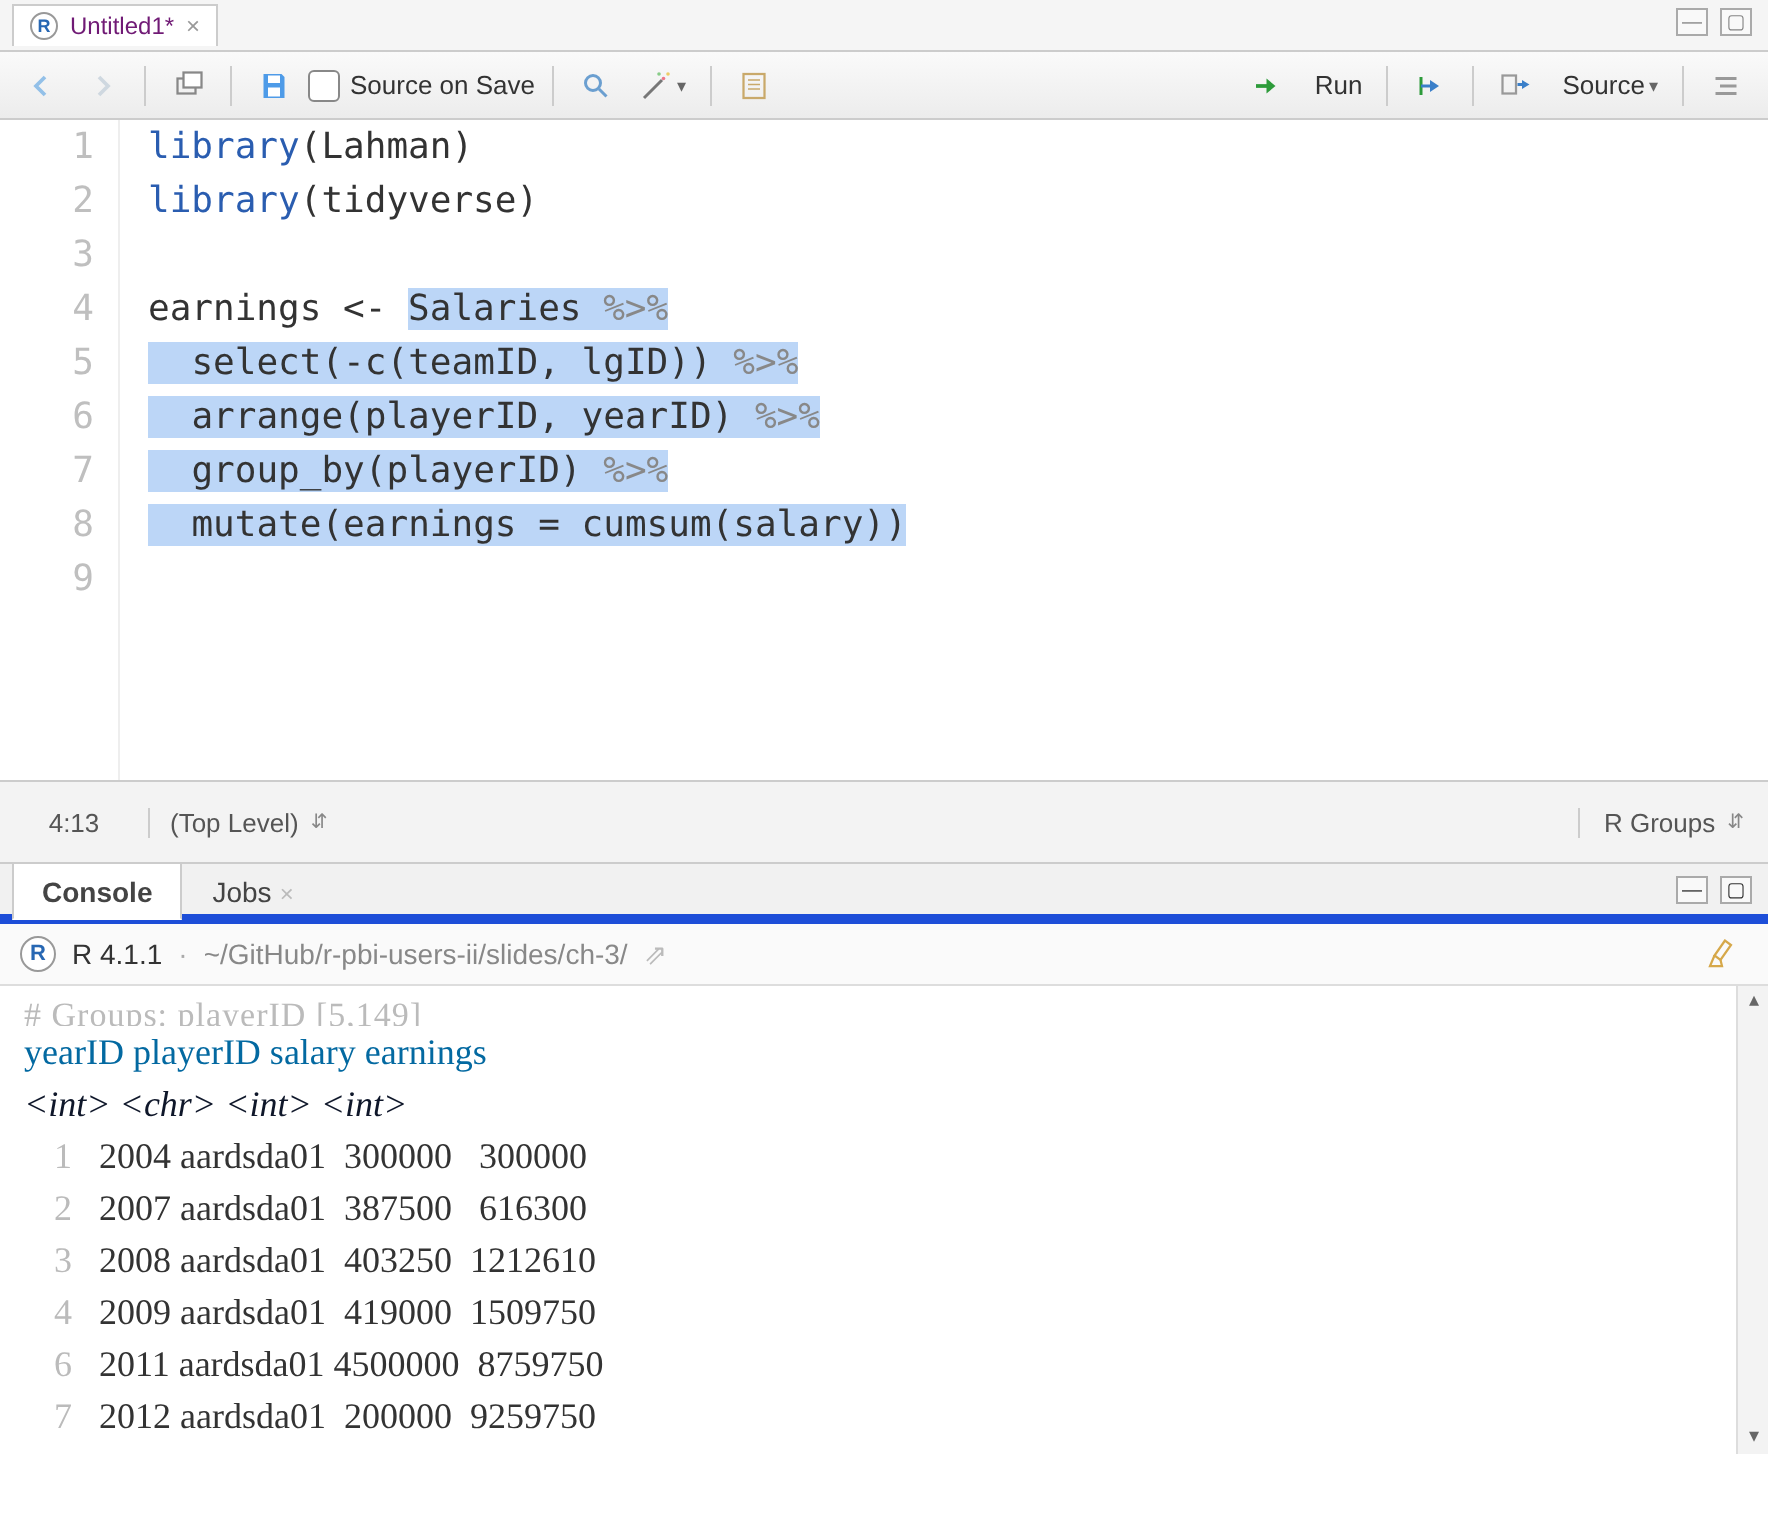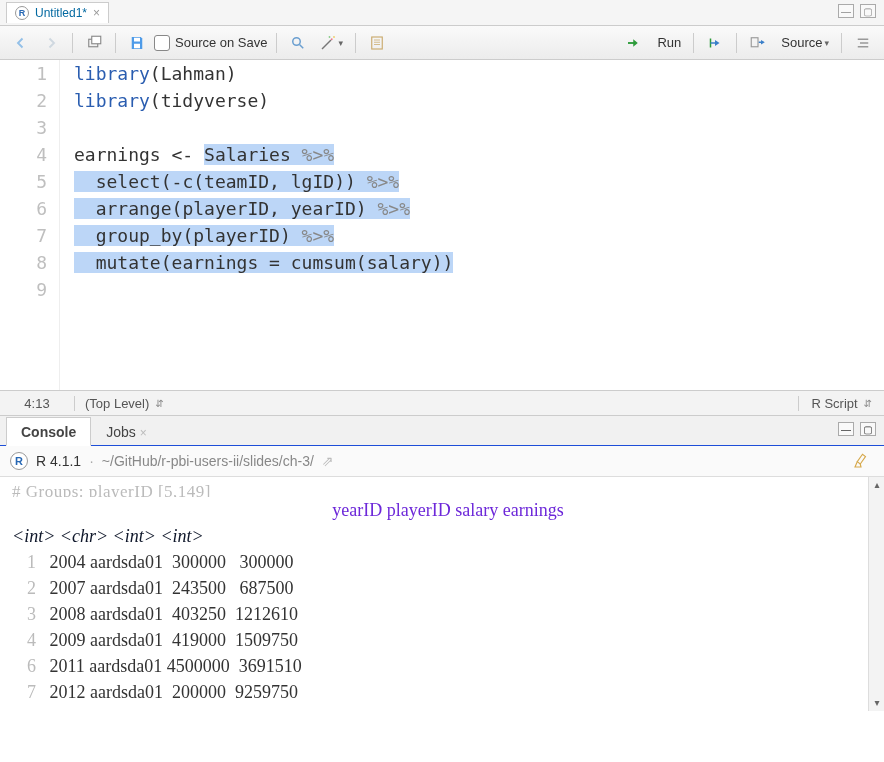--- a/index.html
+++ b/index.html
@@ -1,21 +1,21 @@
 <!DOCTYPE html>
 <html><head>
 <meta charset="utf-8">
 <style>
 * { box-sizing: border-box; margin: 0; padding: 0; }
 body { font-family: Arial, Helvetica, sans-serif; font-size: 13px; background: #fff; color: #333; width: 884px; }
 
 
 .tab-strip { display: flex; align-items: center; background: #f5f5f5; border-bottom: 1px solid #ccc; height: 26px; padding-left: 6px; position: relative; }
 .file-tab { display: flex; align-items: center; gap: 6px; background: #fff; border: 1px solid #ccc; border-bottom: none; padding: 3px 8px; font-size: 12px; }
-.file-tab-title { color: #0369a1; }
+.file-tab-title { color: #701a75; }
 .r-badge { width: 14px; height: 14px; border-radius: 50%; background: #fff; border: 1px solid #999; display: inline-flex; align-items: center; justify-content: center; font-size: 9px; color: #2767b3; font-weight: bold; }
 .close-x { color: #999; font-size: 12px; }
 .win-controls-sm { position: absolute; right: 8px; top: 4px; display: flex; gap: 6px; color: #888; }
 .win-btn { width: 16px; height: 14px; border: 1px solid #aaa; background: #f9f9f9; display:inline-flex; align-items:center; justify-content:center; font-size:10px; }
 
 
 .toolbar { display: flex; align-items: center; gap: 4px; background: linear-gradient(#fafafa,#ececec); border-bottom: 1px solid #ccc; padding: 4px 8px; height: 34px; }
 .tb-btn { display: inline-flex; align-items: center; justify-content: center; padding: 2px 4px; border-radius: 3px; cursor: pointer; }
 .tb-sep { width: 1px; height: 20px; background: #ccc; margin: 0 4px; }
 .tb-checkbox { display: inline-flex; align-items: center; gap: 5px; font-size: 13px; color: #333; }
@@ -29,42 +29,42 @@
 
 
 .editor { display: flex; background: #fff; font-family: "Lucida Console", Monaco, monospace; font-size: 18px; line-height: 27px; height: 330px; overflow: hidden; }
 .gutter { width: 60px; text-align: right; color: #bfbfbf; padding-right: 12px; border-right: 1px solid #eee; user-select: none; }
 .code-area { padding-left: 14px; flex: 1; position: relative; white-space: pre; }
 .code-line { height: 27px; }
 .kw { color: #2a5db0; } 
 .op { color: #888; } 
 .hl-span { background: #bcd6f7; }
 
-.editor-status { display: flex; align-items: center; background: #f3f3f3; border-top: 1px solid #ccc; border-bottom: 1px solid #ccc; height: 26px; font-size: 13px; color: #555; }
+.editor-status { display: flex; align-items: center; background: #f3f3f3; border-top: 1px solid #ccc; border-bottom: 1px solid #ccc; height: 42px; font-size: 13px; color: #555; }
 .cursor-pos { width: 75px; text-align: center; border-right: 1px solid #ccc; }
 .scope-sel { flex: 1; padding-left: 10px; border-right: 1px solid #ccc; display:flex; align-items:center; gap:6px; }
 .lang-sel { padding: 0 12px; display:flex; align-items:center; gap:6px; }
 .dd-arr { font-size: 10px; color: #888; }
 
 
-.pane-tabs { display:flex; align-items:flex-start; background:#f1f1f1; border-bottom:1px solid #1d4ed8; height:30px; padding-left:6px; position:relative; }
+.pane-tabs { display:flex; align-items:center; background:#f1f1f1; border-bottom:5px solid #1d4ed8; height:30px; padding-left:6px; position:relative; }
 .ptab { padding: 6px 14px 5px; font-size:14px; color:#444; border:1px solid transparent; position:relative; top:1px; }
 .ptab.active { background:#fff; border:1px solid #ccc; border-bottom:1px solid #fff; font-weight:bold; }
 .ptab .px { color:#bbb; font-size:12px; margin-left:4px; }
 .pane-win-controls { position:absolute; right:8px; top:6px; display:flex; gap:6px; }
 
 
 .console-hdr { display:flex; align-items:center; gap:8px; background:#fafafa; border-bottom:1px solid #ddd; padding:4px 10px; font-size:14px; color:#333; }
 .console-hdr .path { color:#888; }
 .console-hdr .sweep { margin-left:auto; }
 
 
 .console { font-family: Liberation Serif, serif; font-size: 18px; line-height: 26px; padding: 2px 0 6px 12px; position:relative; }
 .console-truncated { color:#bbb; letter-spacing:0.5px; height: 18px; overflow:hidden; font-size:17px; }
-.console .hdr { color:#6d28d9;text-align:center; }
+.console .hdr { color:#0369a1; }
 .console .types { color:#0f172a; font-style: italic; }
 .console .rownum { color:#bbb; display:inline-block; width: 24px; text-align:right; }
 .scrollbar { position:absolute; right:0; top:0; bottom:0; width:16px; background:#f3f3f3; border-left:1px solid #ddd; }
 .scroll-up, .scroll-down { position:absolute; left:0; width:16px; height:16px; display:flex; align-items:center; justify-content:center; color:#666; font-size:10px; }
 .scroll-up { top:0; } .scroll-down { bottom:0; }
 </style>
 </head>
 <body>
 
 <div class="tab-strip">
@@ -187,21 +187,21 @@
   <div class="code-area" id="code-area"><div class="code-line"><span class="kw">library</span><span>(Lahman)</span></div><div class="code-line"><span class="kw">library</span><span>(tidyverse)</span></div><div class="code-line"></div><div class="code-line" style="position: relative;"><div style="position: absolute; inset: 0px 0px 0px 130.047px; background: rgb(188, 214, 247); z-index: -1;"></div><span>earnings &lt;- </span><span class="hl-span">Salaries </span><span class="op hl-span">%&gt;%</span></div><div class="code-line" style="position: relative;"><div style="position: absolute; inset: 0px; background: rgb(188, 214, 247); z-index: -1;"></div><span class="hl-span">  </span><span class="hl-span">select</span><span class="hl-span">(-</span><span class="hl-span">c</span><span class="hl-span">(teamID, lgID)) </span><span class="op hl-span">%&gt;%</span></div><div class="code-line" style="position: relative;"><div style="position: absolute; inset: 0px; background: rgb(188, 214, 247); z-index: -1;"></div><span class="hl-span">  </span><span class="hl-span">arrange</span><span class="hl-span">(playerID, yearID) </span><span class="op hl-span">%&gt;%</span></div><div class="code-line" style="position: relative;"><div style="position: absolute; inset: 0px; background: rgb(188, 214, 247); z-index: -1;"></div><span class="hl-span">  </span><span class="hl-span">group_by</span><span class="hl-span">(playerID) </span><span class="op hl-span">%&gt;%</span></div><div class="code-line"><span class="hl-span">  </span><span class="hl-span">mutate</span><span class="hl-span">(earnings = </span><span class="hl-span">cumsum</span><span class="hl-span">(salary))</span></div><div class="code-line"></div></div>
 </div>
 
 <div class="editor-status">
   <div class="cursor-pos">4:13</div>
   <div class="scope-sel">
     <span>(Top Level)</span>
     <span class="dd-arr">⇵</span>
   </div>
   <div class="lang-sel">
-    <span>R Script</span>
+    <span>R Groups</span>
     <span class="dd-arr">⇵</span>
   </div>
 </div>
 
 <div class="pane-tabs">
   <div class="ptab active">
     <span>Console</span>
   </div>
   <div class="ptab">
     <span>Jobs</span><span class="px">×</span>
@@ -225,23 +225,23 @@
       </svg>
   </span>
 </div>
 
 <div class="console">
   <div class="console-truncated"># Groups:   playerID [5,149]</div>
   <div class="hdr">   yearID playerID    salary earnings</div>
   <div class="types">    &lt;int&gt; &lt;chr&gt;        &lt;int&gt;    &lt;int&gt;</div>
   <div id="console-rows">
       <div><span class="rownum">1</span><span style="white-space: pre;">   2004 aardsda01  300000   300000</span></div>
-      <div><span class="rownum">2</span><span style="white-space: pre;">   2007 aardsda01  243500   687500</span></div>
+      <div><span class="rownum">2</span><span style="white-space: pre;">   2007 aardsda01  387500   616300</span></div>
       <div><span class="rownum">3</span><span style="white-space: pre;">   2008 aardsda01  403250  1212610</span></div>
       <div><span class="rownum">4</span><span style="white-space: pre;">   2009 aardsda01  419000  1509750</span></div>
-      <div><span class="rownum">6</span><span style="white-space: pre;">   2011 aardsda01 4500000  3691510</span></div>
+      <div><span class="rownum">6</span><span style="white-space: pre;">   2011 aardsda01 4500000  8759750</span></div>
       <div><span class="rownum">7</span><span style="white-space: pre;">   2012 aardsda01  200000  9259750</span></div>
     </div>
   <div class="scrollbar">
     <div class="scroll-up">▴</div>
     <div class="scroll-down">▾</div>
   </div>
 </div>
 
 </body></html>

